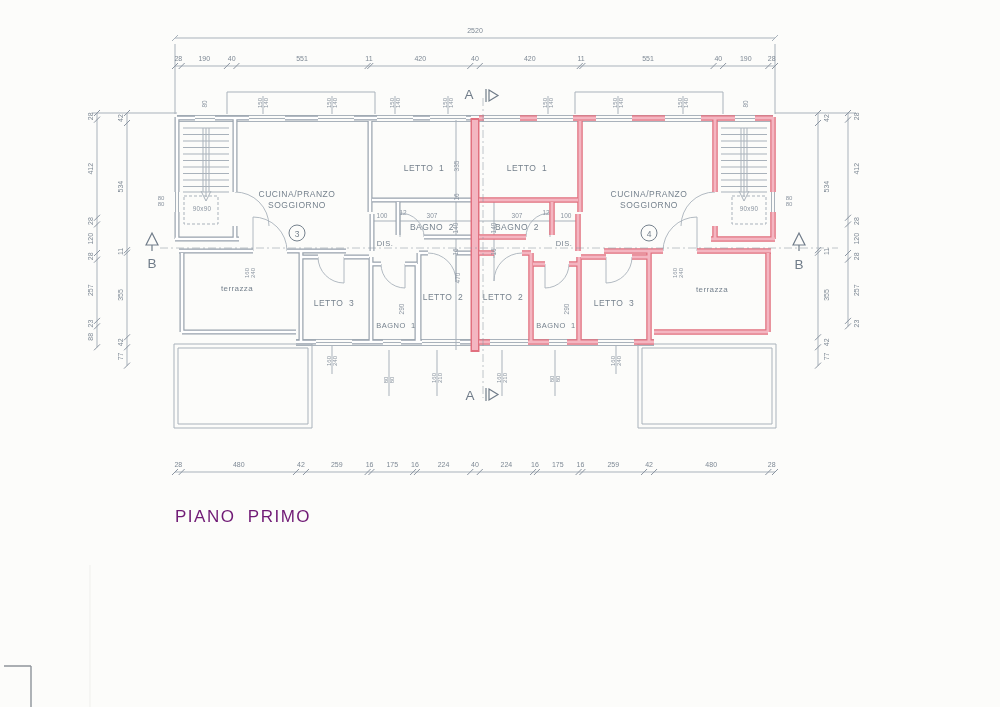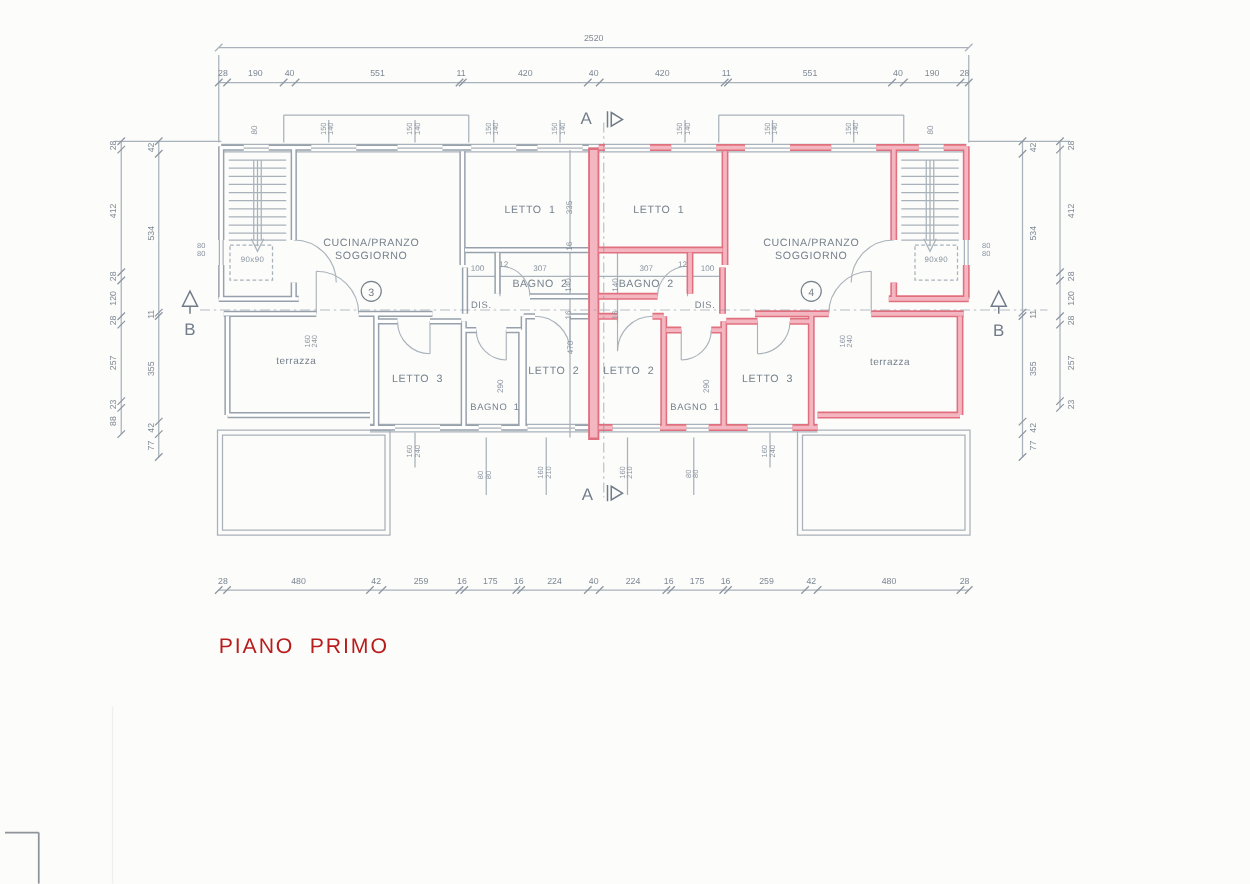--- a/index.html
+++ b/index.html
@@ -6,21 +6,21 @@
   #page{position:relative;width:1000px;height:707px;background:#fcfcfa;overflow:hidden;font-family:"Liberation Sans",sans-serif}
   .lbl{position:absolute;transform:translate(-50%,-50%);color:#76828e;white-space:pre;line-height:1.05;text-align:center}
   .room{font-size:8.5px;letter-spacing:.5px}
   .terr{font-size:8px;letter-spacing:.4px}
   .sd{font-size:6.5px;color:#8a94a0;letter-spacing:0}
   .v{transform:translate(-50%,-50%) rotate(-90deg)}
   .vpair{position:absolute;font-size:6px;line-height:6.2px;color:#8a94a0;white-space:pre-line;text-align:center;transform:translate(-50%,-50%) rotate(-90deg)}
   .hpair{position:absolute;font-size:6px;line-height:6.2px;color:#8a94a0;white-space:pre-line;text-align:center;transform:translate(-50%,-50%)}
   .circ{position:absolute;width:15px;height:15px;border:1px solid #76828e;border-radius:50%;transform:translate(-50%,-50%);display:flex;align-items:center;justify-content:center;font-size:8.5px;color:#76828e}
   .sec{font-size:13.5px;color:#707c89}
-  .title{font-size:17px;color:#b91c1c;letter-spacing:1.5px;transform:translate(0,-50%);white-space:pre}
+  .title{font-size:17px;color:#701a75;letter-spacing:1.5px;transform:translate(0,-50%);white-space:pre}
   .small90{font-size:6.3px;color:#8a94a0;letter-spacing:.3px}
   svg{position:absolute;left:0;top:0}
   svg text{font-family:"Liberation Sans",sans-serif;font-size:7px;fill:#7e8995}
 </style>
 </head>
 <body>
 
 <div id="page">
 
   <svg id="plan-svg" width="1000" height="707" viewBox="0 0 1000 707">

